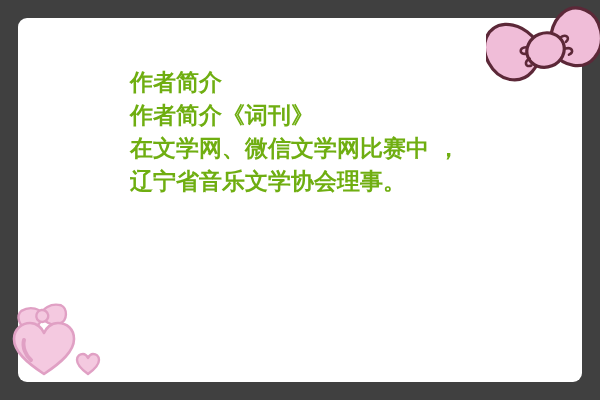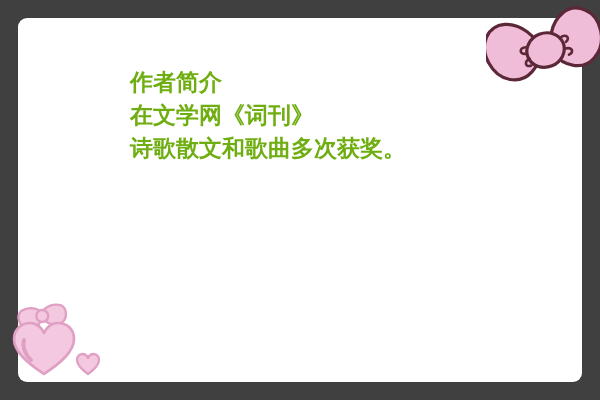--- a/index.html
+++ b/index.html
@@ -73,22 +73,23 @@
 </style>
 </head>
 <body>
 
 <div id="card">
 
   <div id="page"></div>
 
   <div id="bio-text">
     <div class="bio-line">作者简介</div>
-    <div class="bio-line">在文学网《词刊》</div>
-    <div class="bio-line">诗歌散文和歌曲多次获奖。</div>
+    <div class="bio-line">作者简介《词刊》</div>
+    <div class="bio-line">在文学网、微信文学网比赛中 ，</div>
+    <div class="bio-line">辽宁省音乐文学协会理事。</div>
   </div>
 
   <svg id="bow-top-right" class="deco" viewBox="0 0 118 110">
     <g transform="rotate(-22 59 52)">
 
       <path d="M 8 22
                C -4 34, -2 60, 14 70
                C 30 80, 48 68, 52 54
                C 56 40, 44 22, 30 17
                C 21 14, 13 17, 8 22 Z" fill="#f0bdd8" stroke="#5c2838" stroke-width="3.2" stroke-linejoin="round"></path>

